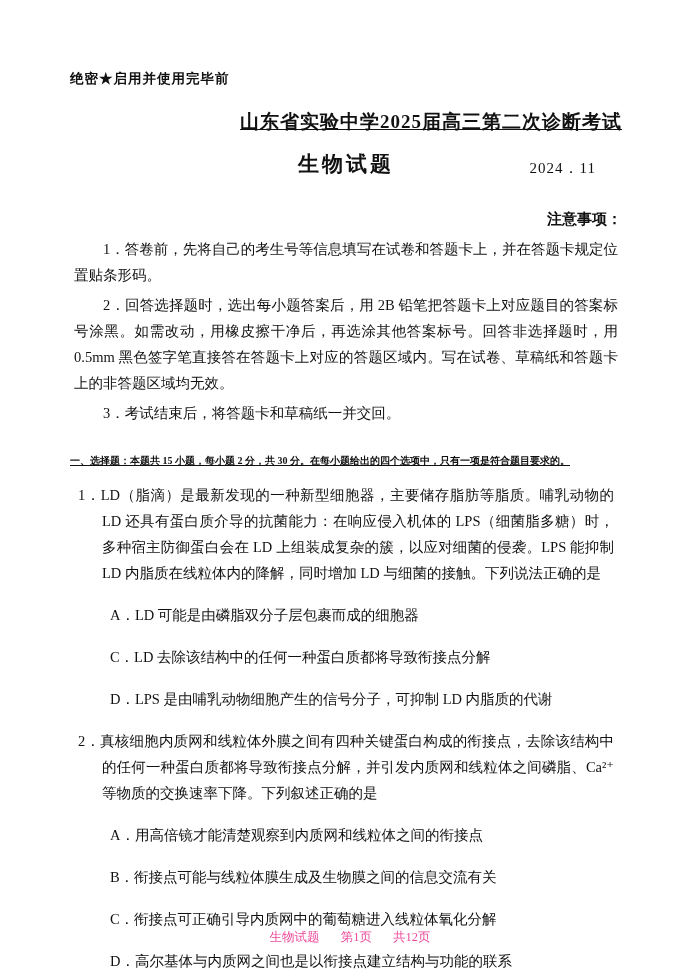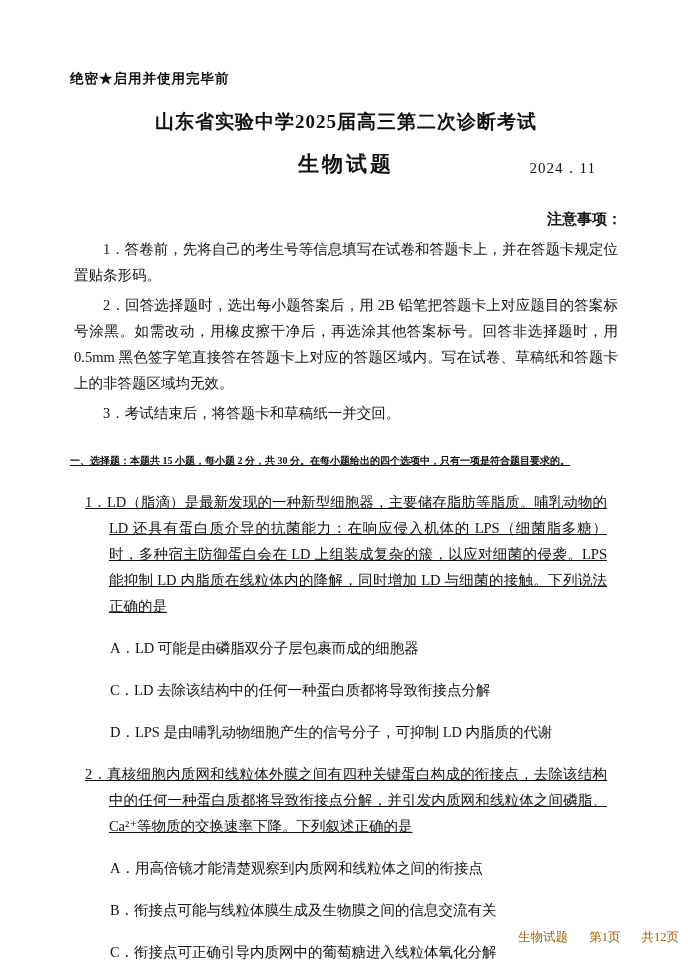--- a/index.html
+++ b/index.html
@@ -20,26 +20,27 @@
     padding: 66px 66px 0 70px;
     box-sizing: border-box;
     overflow: hidden;
   }
   .security-notice {
     font-weight: bold;
     font-size: 13.5px;
     letter-spacing: 1px;
   }
   .exam-title {
-    text-align: center;
+    text-align: right;
     font-weight: bold;
     font-size: 19px;
     letter-spacing: 1px;
     margin-top: 16px;
     line-height: 28px;
+    text-decoration: underline;
   }
   .subject-row {
     position: relative;
     text-align: center;
     margin-top: 12px;
     height: 32px;
     line-height: 32px;
   }
   .subject-title {
     font-weight: bold;
@@ -71,40 +72,39 @@
     margin-top: 22px;
     padding-left: 2em;
     text-indent: -2em;
     text-align: justify;
     text-decoration: underline;
   }
   .question {
     margin-top: 4px;
   }
   .question-stem {
-    margin: 15px;
+    margin: 8px;
     padding-left: 1.65em;
     text-indent: -1.65em;
     text-align: justify;
-    text-decoration: underline;
   }
   .question-option {
     margin: 16px;
     padding-left: 1.65em;
     text-align: justify;
   }
   .page-footer {
     position: absolute;
     left: 12px;
     right: 0;
     bottom: 26px;
-    text-align: right;
+    text-align: center;
     font-size: 12.5px;
     line-height: 18px;
-    color: #a16207;
+    color: #ec4899;
   }
   .page-footer .footer-part {
     margin: 0 9px;
   }
 </style>
 </head>
 <body>
 
 <div class="page">
 

